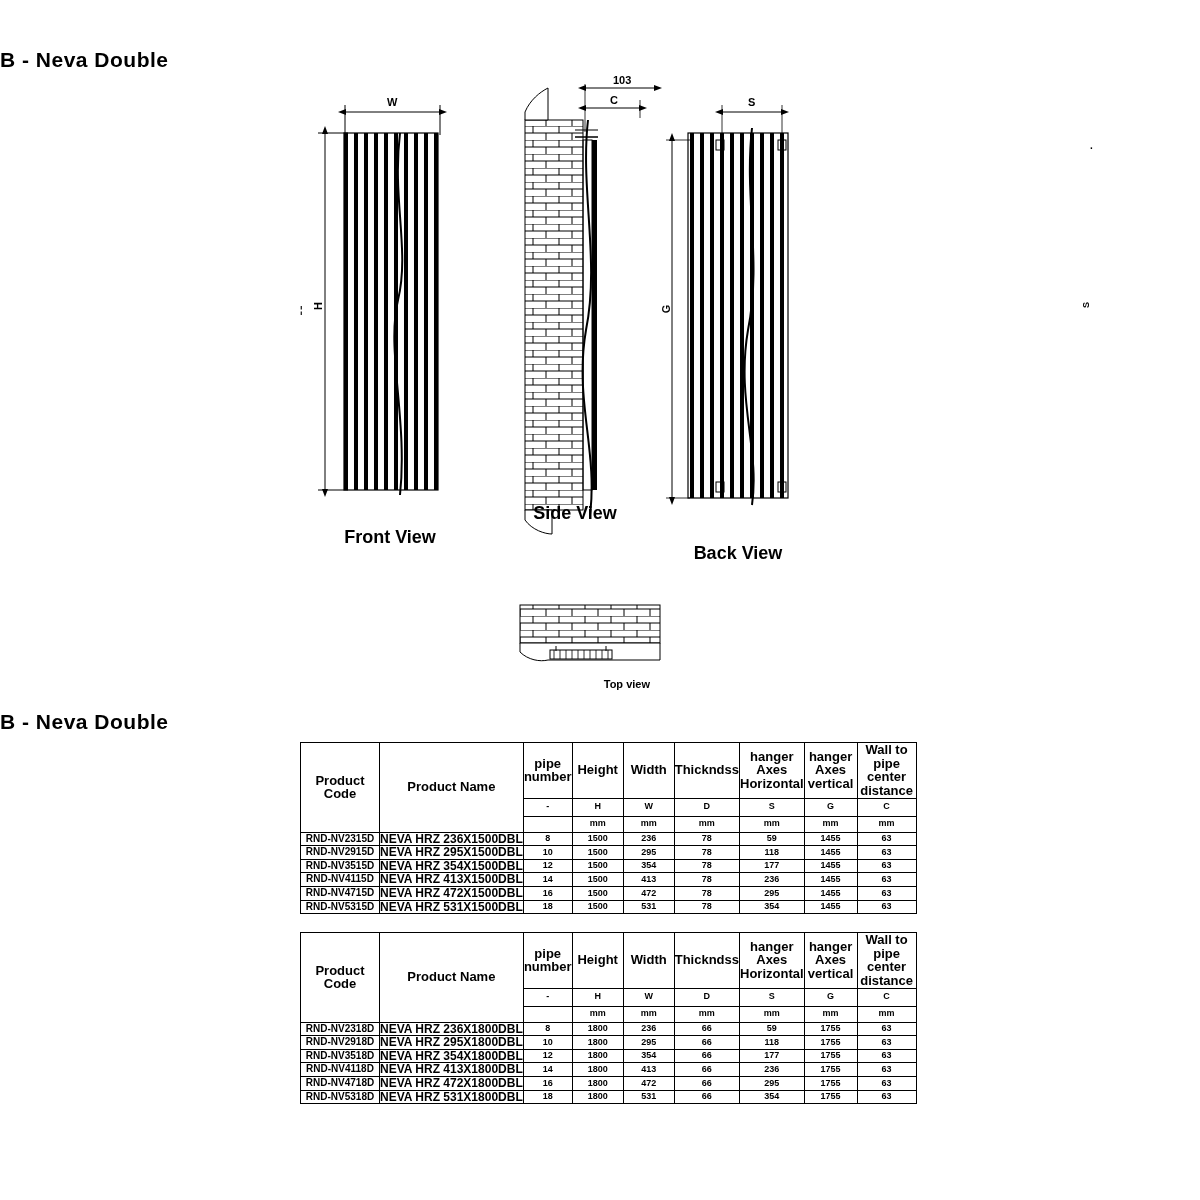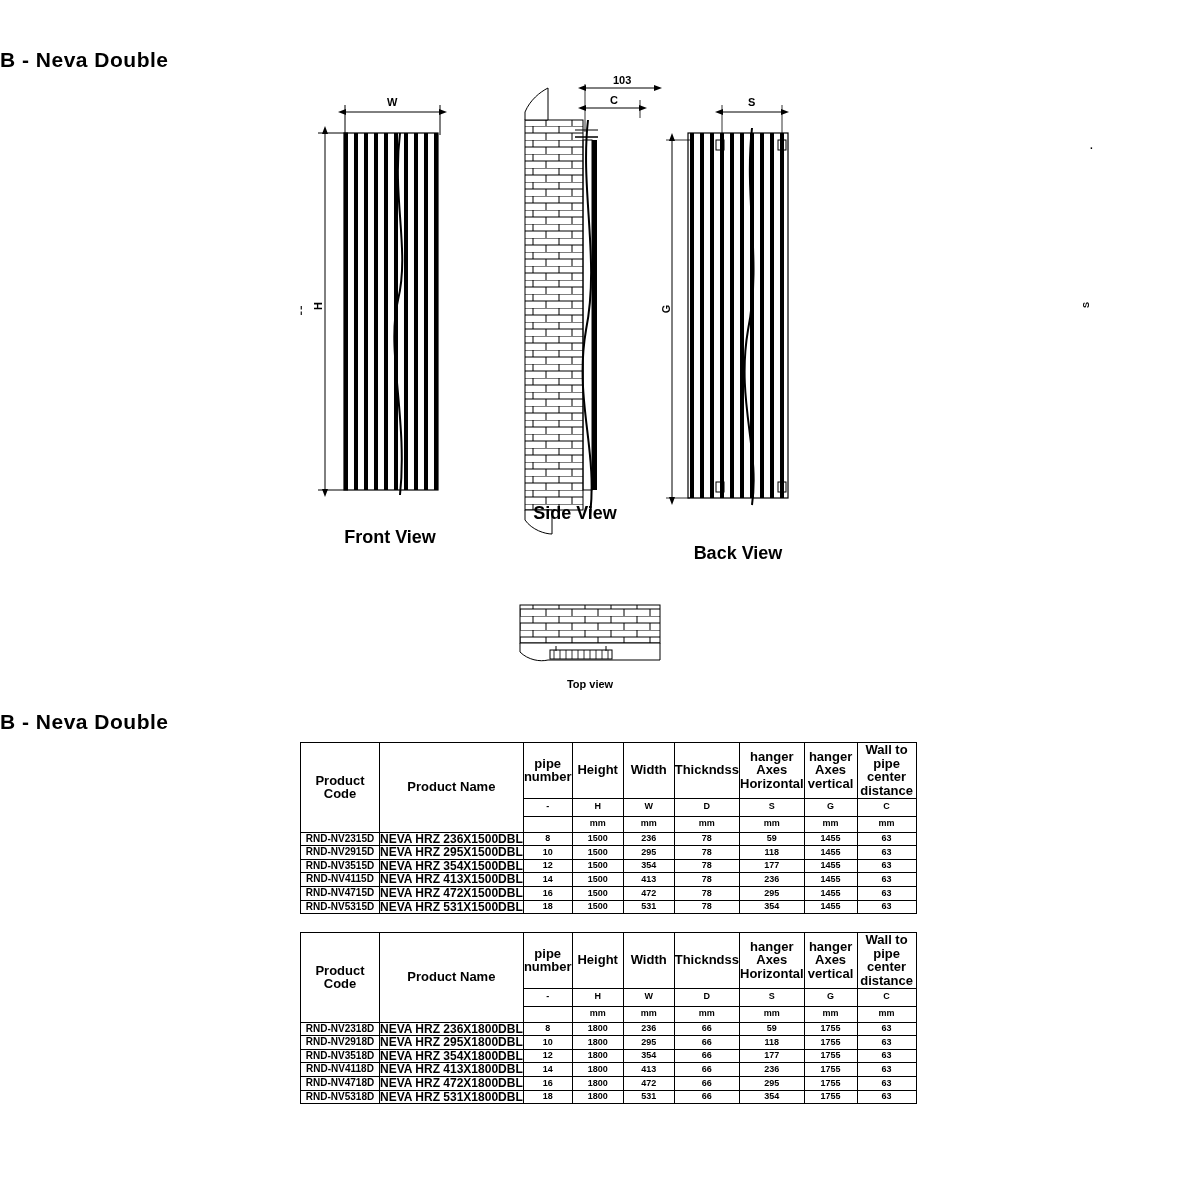--- a/index.html
+++ b/index.html
@@ -164,21 +164,21 @@
   <div class="dim-text" style="left:613px;top:74px;">103</div>
   <div class="dim-text" style="left:610px;top:94px;">C</div>
   <div class="dim-text" style="left:748px;top:96px;">S</div>
   <div class="dim-text" style="left:662px;top:303px;transform:rotate(-90deg);">G</div>
   <div class="dim-text" style="left:1083px;top:300px;transform:rotate(-90deg);font-size:9px;">S</div>
   <div class="dim-text" style="left:1090px;top:143px;font-size:10px;">·</div>
 
   <div class="view-label" style="left:330px;top:527px;width:120px;">Front View</div>
   <div class="view-label" style="left:515px;top:503px;width:120px;text-align:center;">Side View</div>
   <div class="view-label" style="left:678px;top:527px;width:120px;margin-top:16px;">Back View</div>
-  <div class="view-label" style="left:530px;top:678px;width:120px;font-size:11px;">Top view</div>
+  <div class="view-label" style="left:530px;top:678px;width:120px;font-size:11px;text-align:right;">Top view</div>
 
   <table class="spec tbl1">
     <thead>
       <tr>
         <th rowspan="3" style="width:78px;height:54px;">Product Code</th>
         <th rowspan="3" style="width:110px;">Product Name</th>
         <th style="width:48px;height:22px;">pipe number</th>
         <th style="width:50px;">Height</th>
         <th style="width:50px;">Width</th>
         <th style="width:52px;">Thickndss</th>

